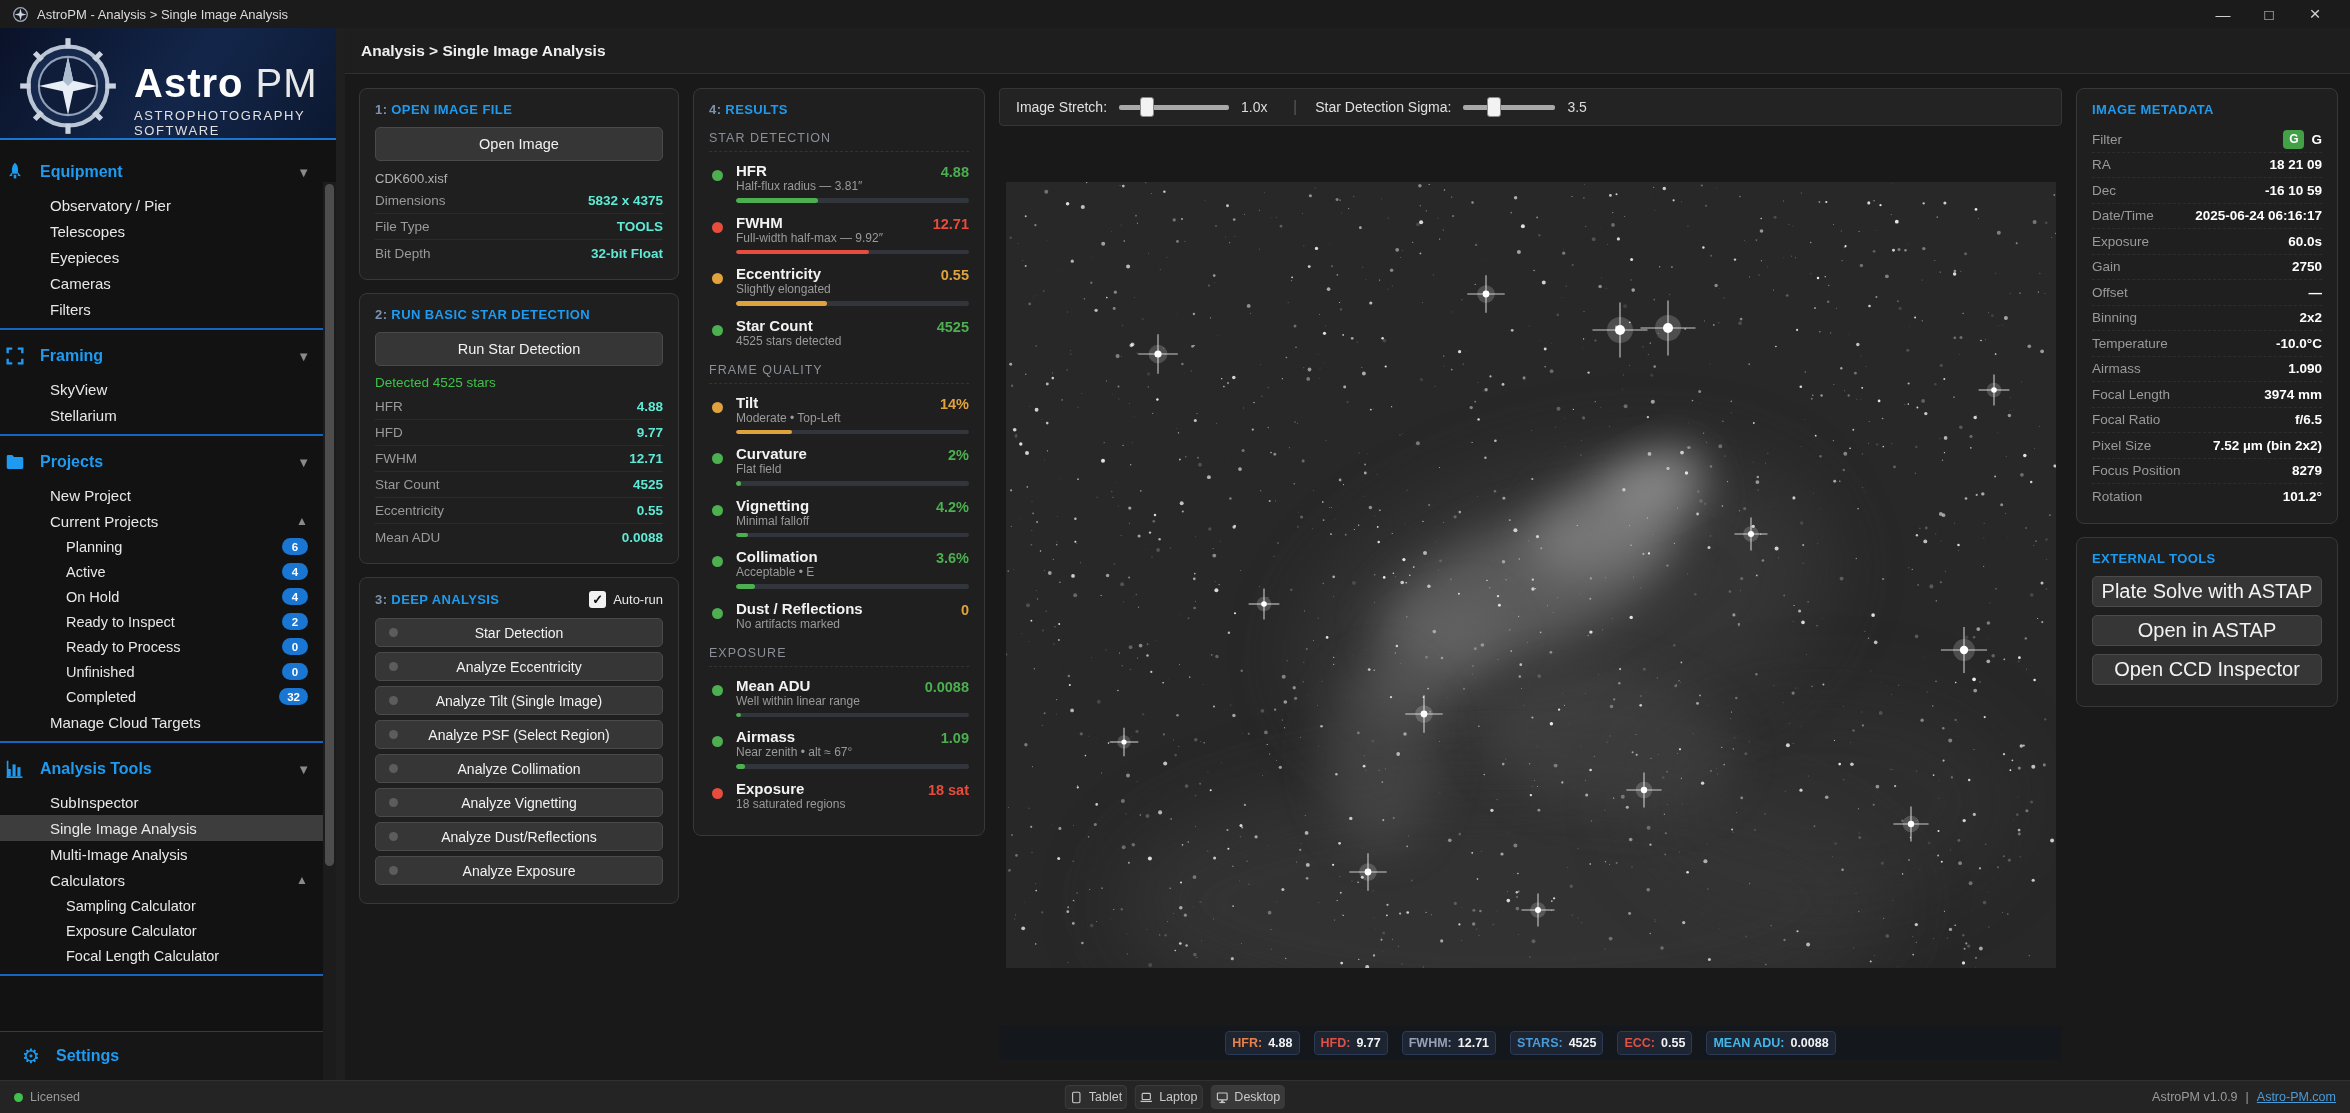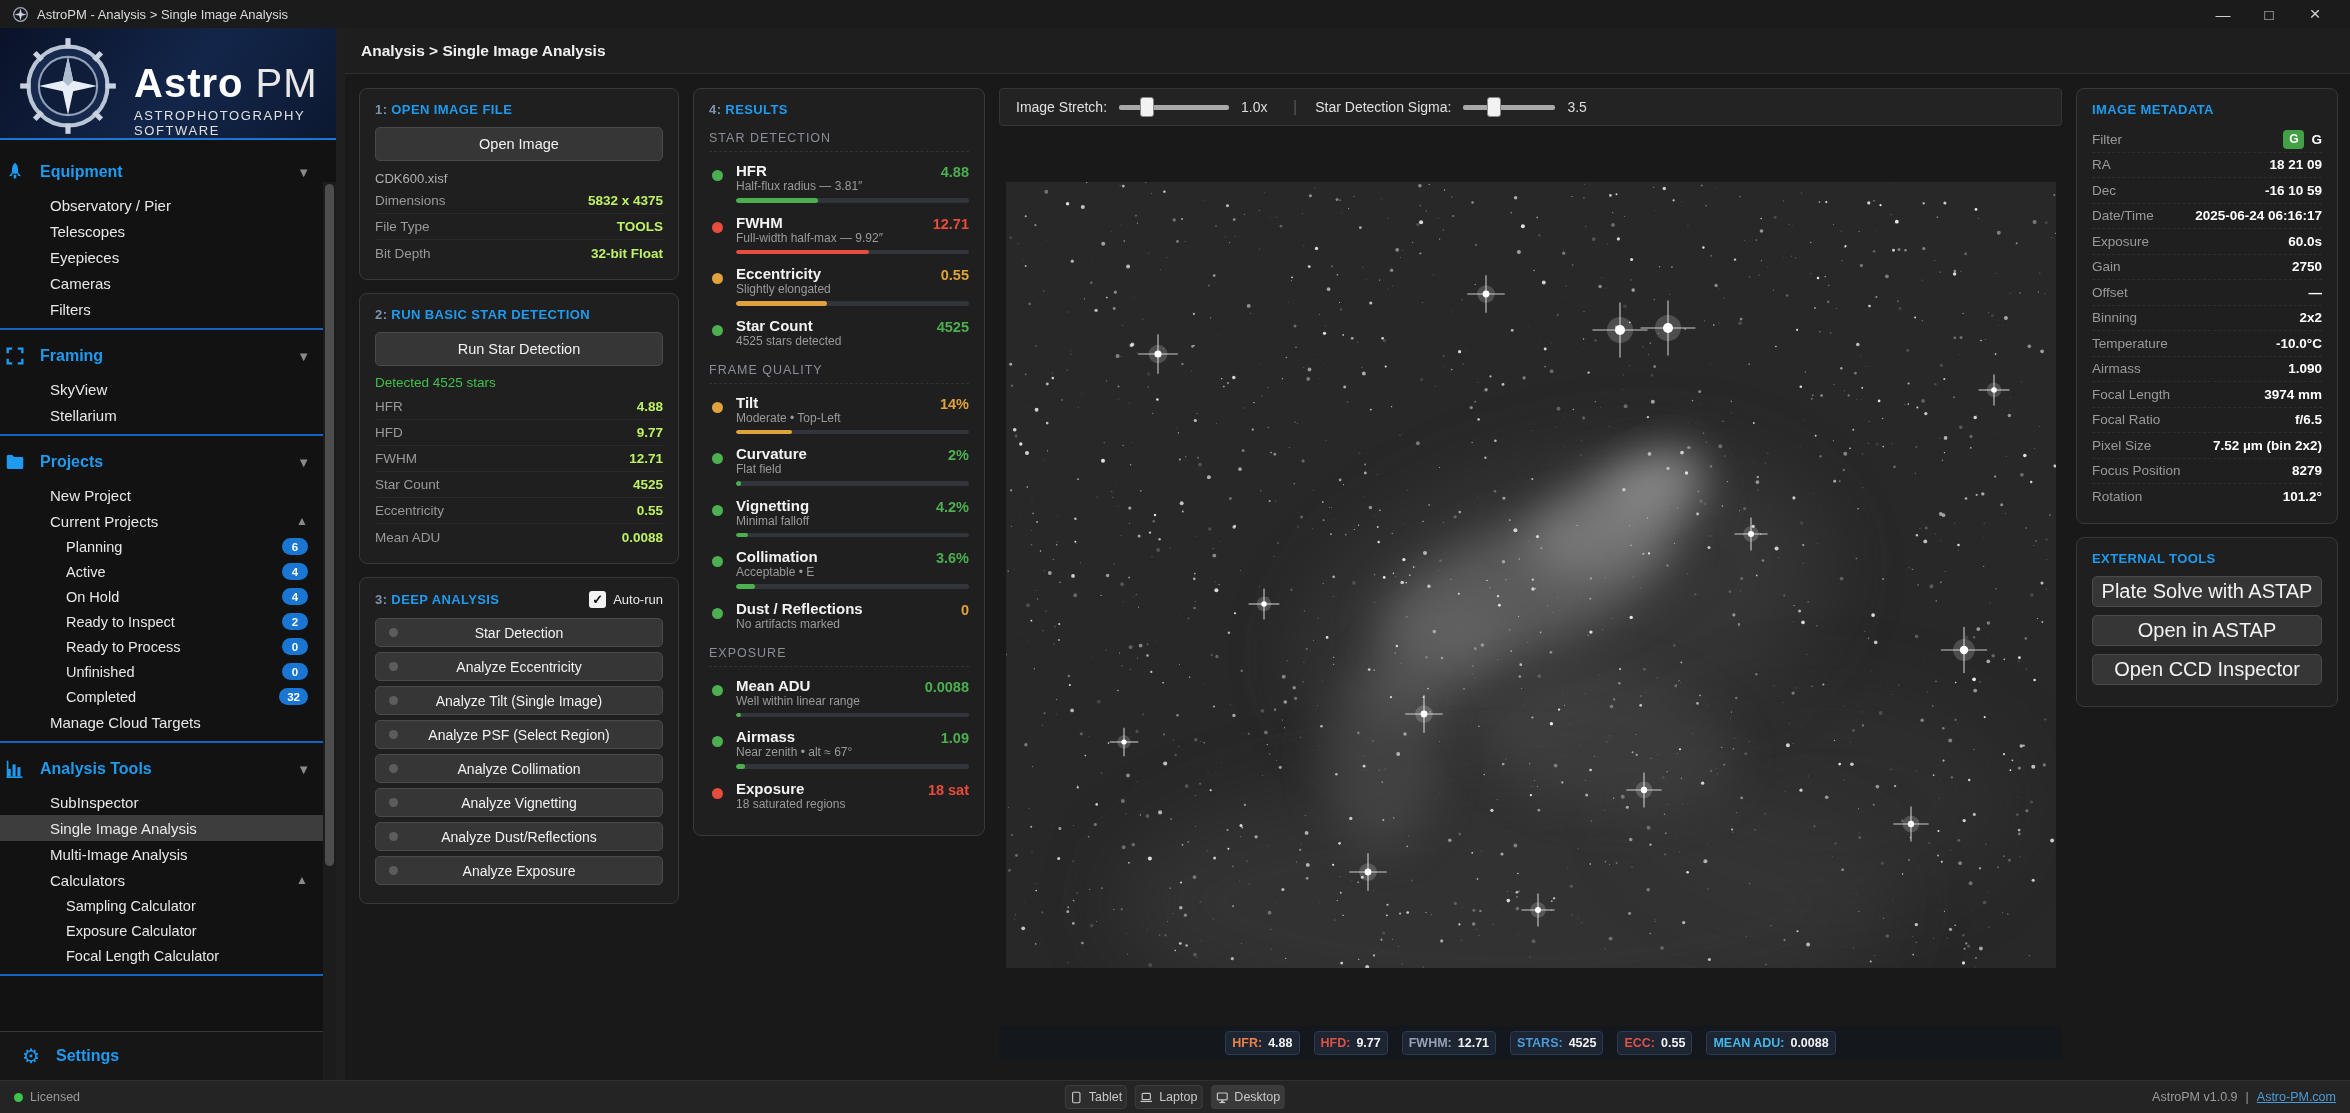--- a/index.html
+++ b/index.html
@@ -64,21 +64,21 @@
   .panel { background:#1f1f1f; border:1px solid #383838; border-radius:8px; padding:13px 15px; margin-bottom:13px; }
   .p-title { font-size:13px; font-weight:700; color:#1e9bf0; letter-spacing:.4px; margin-bottom:10px; }
   .p-title .pnum { color:#7d93ad; margin-right:4px; }
   .btn { display:flex; align-items:center; justify-content:center; background:#363636; border:1px solid #4a4a4a;
     border-radius:5px; color:#f2f2f2; font-size:14.5px; height:34px; width:100%; cursor:pointer; }
   .filename { font-size:13px; color:#b0b0b0; margin:10px 0 2px; }
   .inforow { display:flex; justify-content:space-between; align-items:center; height:26px;
     border-bottom:1px solid #2b2b2b; font-size:13.5px; }
   .inforow:last-child { border-bottom:none; }
   .inforow .rl { color:#9a9a9a; }
-  .inforow .rv { color:#bef264; font-weight:700; }
+  .inforow .rv { color:#5eead4; font-weight:700; }
   .det-status { color:#3fc24a; font-size:13.5px; margin:9px 0 4px; }
 
   .deep-head { display:flex; align-items:center; justify-content:space-between; margin-bottom:10px; }
   .autorun { display:flex; align-items:center; gap:7px; font-size:13px; color:#e8e8e8; }
   .cbx { width:17px; height:17px; background:#f2f2f2; border-radius:3px; color:#111; font-size:13px;
     display:flex; align-items:center; justify-content:center; font-weight:700; cursor:pointer; }
   .dbtn { position:relative; height:29px; font-size:14px; margin-bottom:5px; }
   .dbtn .dot9 { position:absolute; left:13px; width:9px; height:9px; border-radius:50%; background:#5c5c5c; }
 
   

